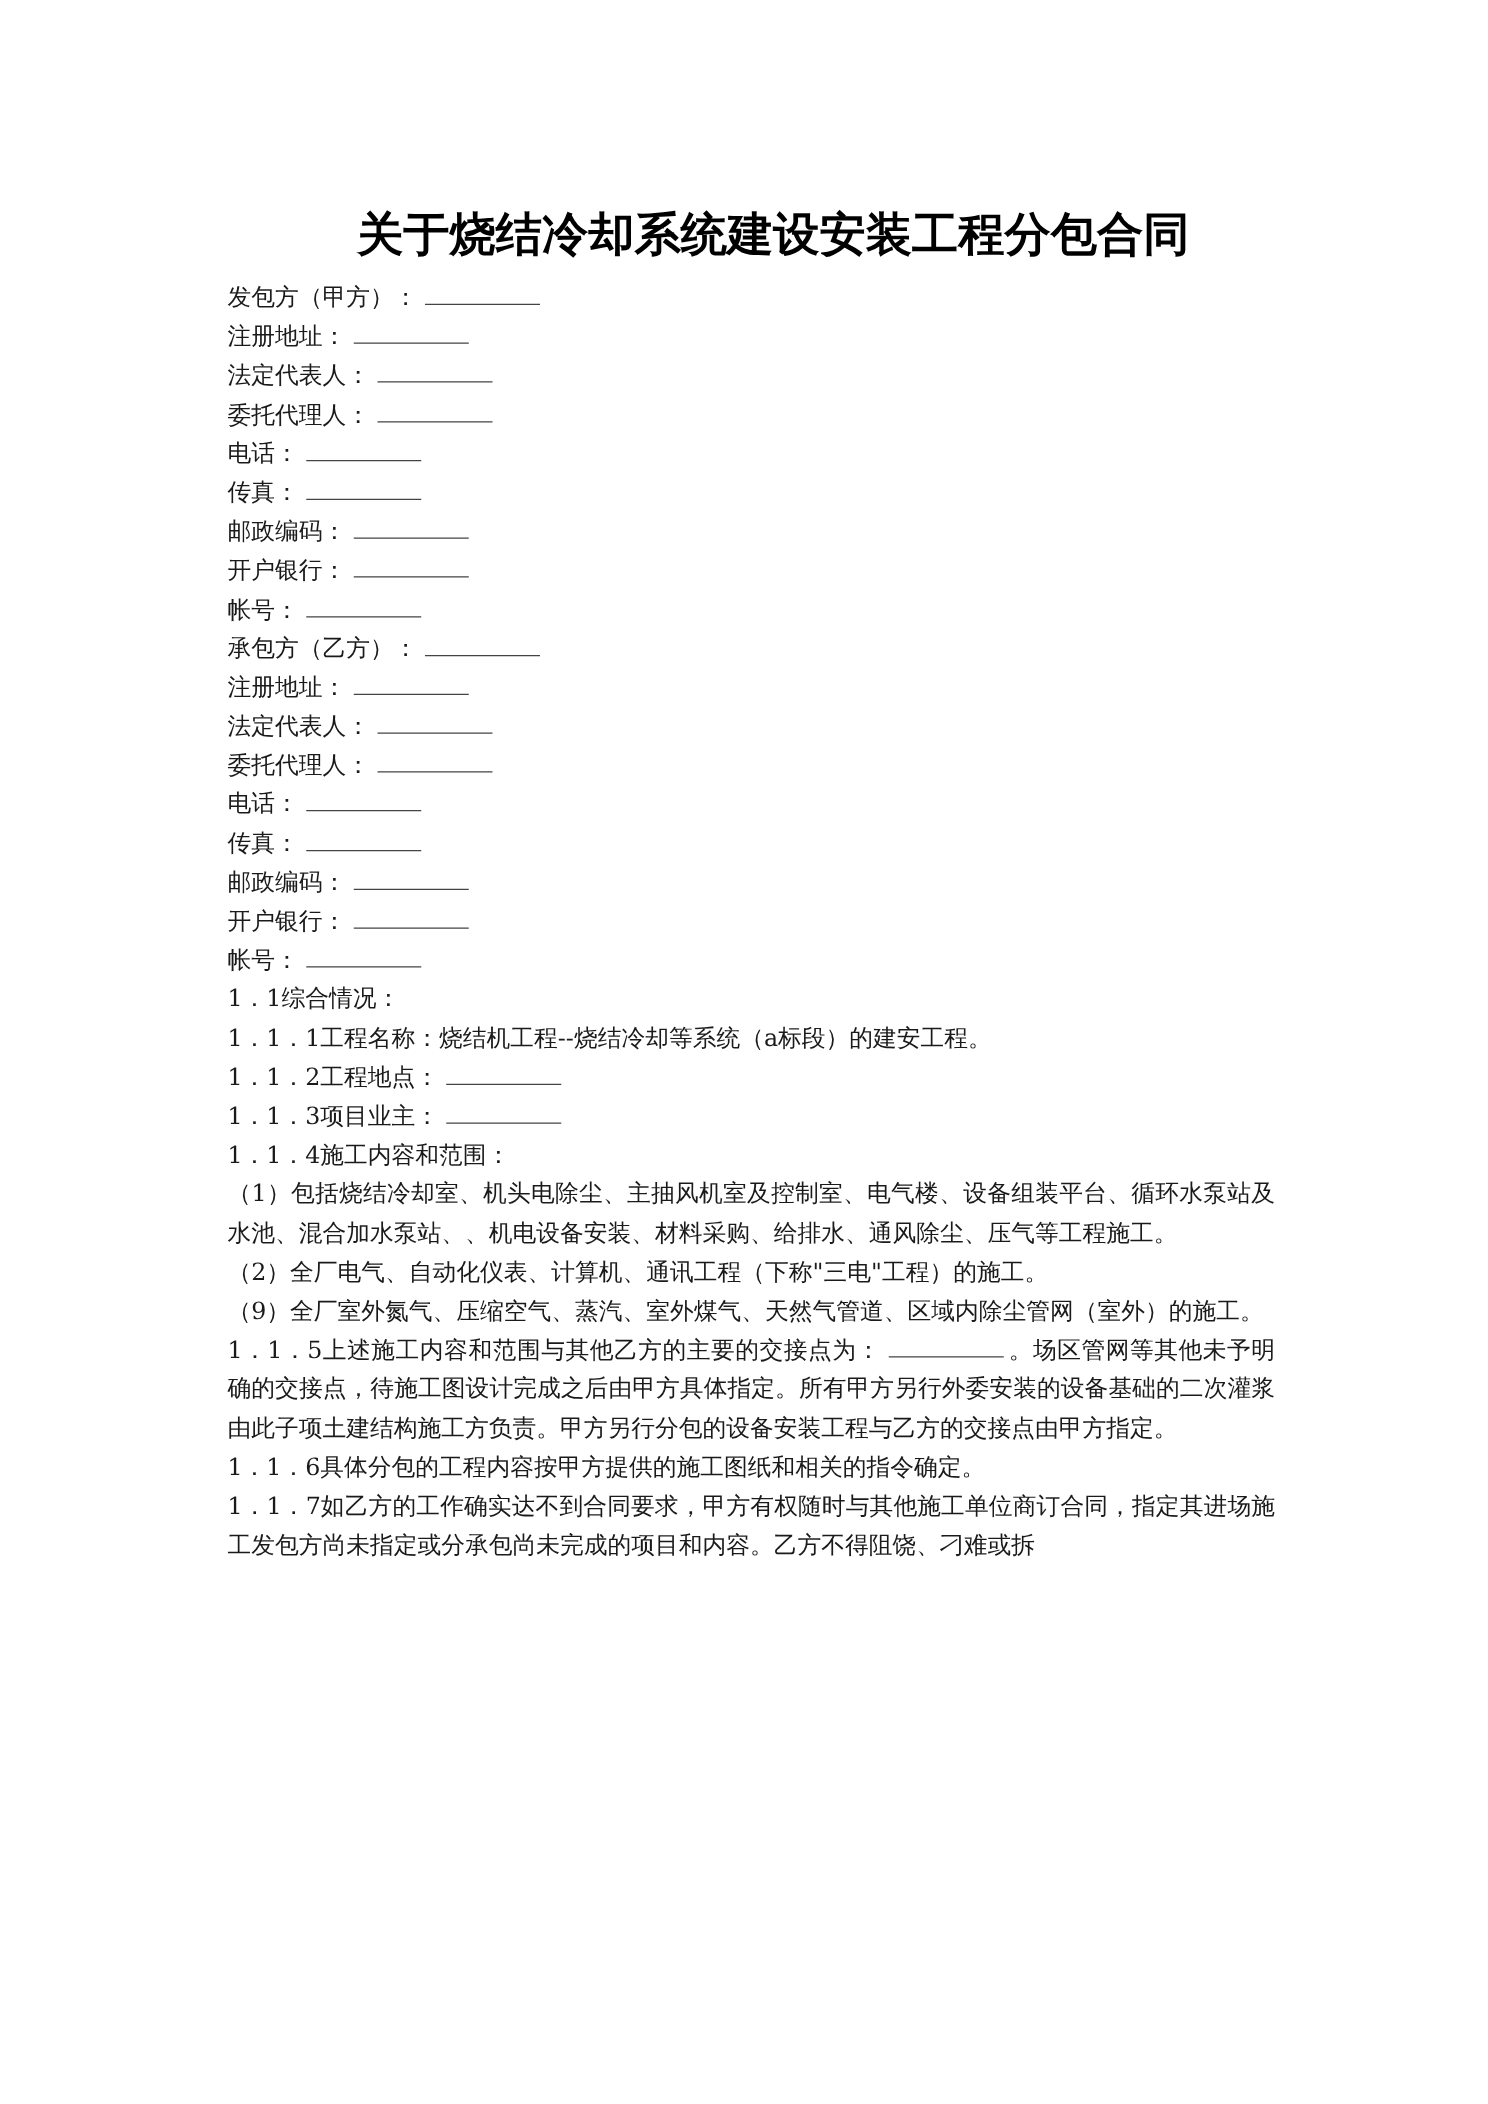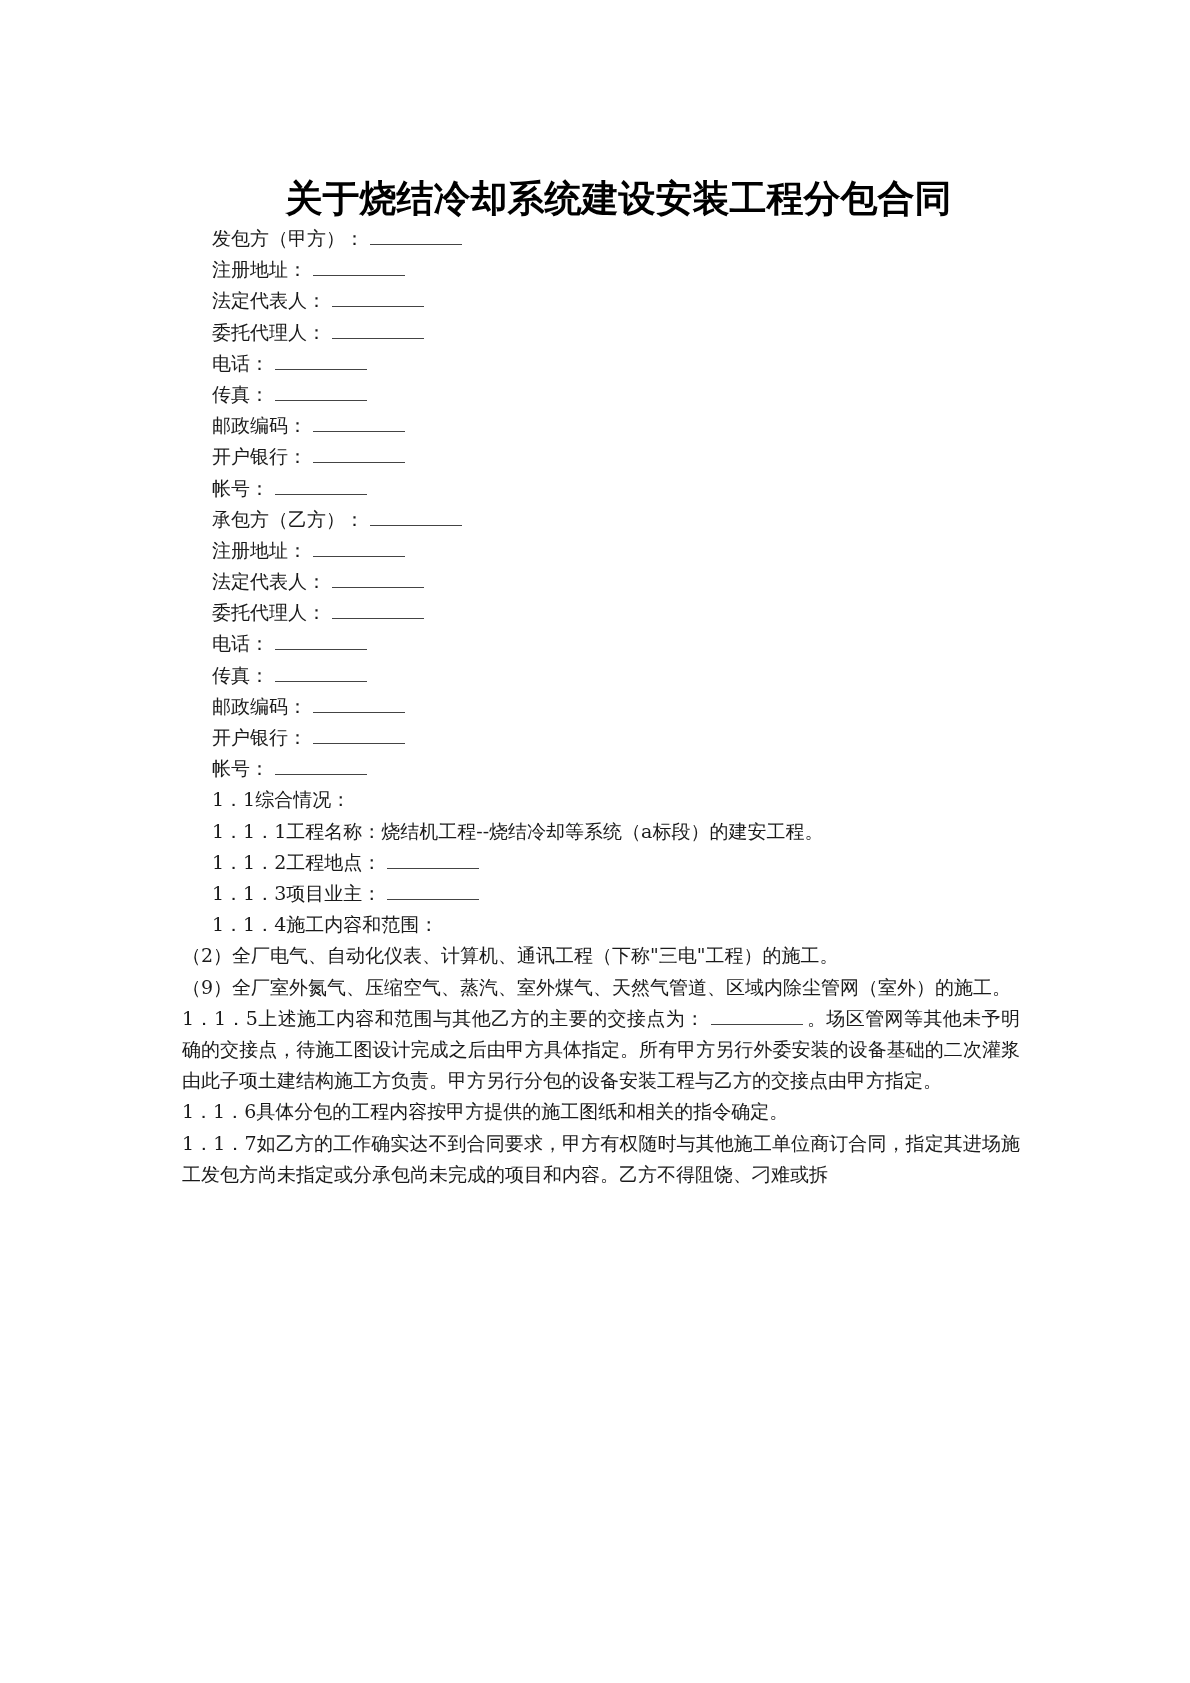--- a/index.html
+++ b/index.html
@@ -2,37 +2,37 @@
 <html><head>
 <meta charset="utf-8">
 <style>
   html, body { margin: 0; padding: 0; background: #ffffff; }
   body { width: 1190px; height: 1683px; position: relative; overflow: hidden; }
   .page {
     position: absolute; left: 0; top: 0; width: 1190px; height: 1683px;
     background: #ffffff; color: #111111;
   }
   .title {
-    position: absolute; left: 0; right: 0; top: 176px;
+    position: absolute; left: 0; right: 0; top: 165px;
     text-align: center;
     font-family: "DejaVu Sans", sans-serif;
     font-weight: bold;
     font-size: 37px; letter-spacing: 0px;
     color: #000000;
     line-height: 46px;
     padding-left: 47px;
   }
   .body {
     position: absolute; left: 182px; top: 223px; width: 838px;
     font-family: "DejaVu Serif", serif;
     font-size: 19px;
     line-height: 31.2px;
     color: #1a1a1a;
   }
-  .line { white-space: nowrap; height: 31.2px; margin-left: 30px; }
+  .line { white-space: nowrap; height: 31.2px; }
   .para { white-space: normal; text-align: justify; word-break: break-all; }
   .blank {
     display: inline-block; width: 92px; height: 1px;
     border-bottom: 1px solid #444; vertical-align: baseline; margin-left: 6px;
   }
 </style>
 </head>
 <body>
 
 <div class="page">
@@ -63,19 +63,20 @@
     <div class="line"><span>邮政编码：</span><span class="blank"></span></div>
     <div class="line"><span>开户银行：</span><span class="blank"></span></div>
     <div class="line"><span>帐号：</span><span class="blank"></span></div>
 
 
     <div class="line">1．1综合情况：</div>
     <div class="line">1．1．1工程名称：烧结机工程--烧结冷却等系统（a标段）的建安工程。</div>
     <div class="line"><span>1．1．2工程地点：</span><span class="blank"></span></div>
     <div class="line"><span>1．1．3项目业主：</span><span class="blank"></span></div>
     <div class="line">1．1．4施工内容和范围：</div>
+    <div class="para">（1）包括烧结冷却室、机头电除尘、主抽风机室及控制室、电气楼、设备组装平台、循环水泵站及水池、混合加水泵站、、机电设备安装、材料采购、给排水、通风除尘、压气等工程施工。</div>
     <div class="para">（2）全厂电气、自动化仪表、计算机、通讯工程（下称"三电"工程）的施工。</div>
     <div class="para">（9）全厂室外氮气、压缩空气、蒸汽、室外煤气、天然气管道、区域内除尘管网（室外）的施工。</div>
     <div class="para"><span>1．1．5上述施工内容和范围与其他乙方的主要的交接点为：</span><span class="blank" style="margin-right:4px"></span><span>。场区管网等其他未予明确的交接点，待施工图设计完成之后由甲方具体指定。所有甲方另行外委安装的设备基础的二次灌浆由此子项土建结构施工方负责。甲方另行分包的设备安装工程与乙方的交接点由甲方指定。</span></div>
     <div class="para">1．1．6具体分包的工程内容按甲方提供的施工图纸和相关的指令确定。</div>
     <div class="para">1．1．7如乙方的工作确实达不到合同要求，甲方有权随时与其他施工单位商订合同，指定其进场施工发包方尚未指定或分承包尚未完成的项目和内容。乙方不得阻饶、刁难或拆</div>
   </div>
 </div>
 
 </body></html>

